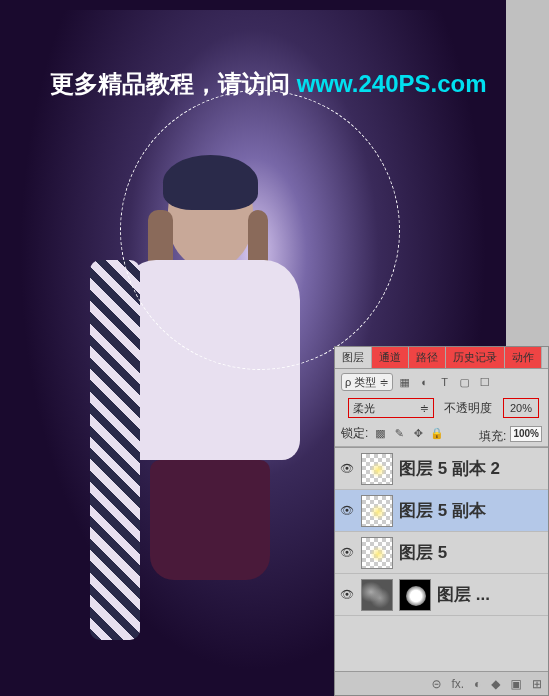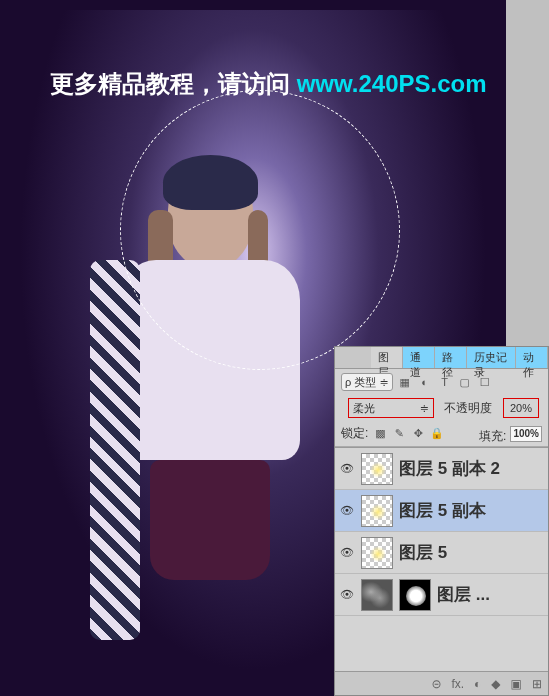--- a/index.html
+++ b/index.html
@@ -115,25 +115,25 @@
     }
     .tabs {
       height: 22px;
       background: #c8c8c8;
       display: flex;
       border-bottom: 1px solid #999;
     }
     .tab {
       padding: 3px 7px;
       border-right: 1px solid #aaa;
-      background: #7dd3fc;
+      background: #ef4444;
       font-size: 11px;
       cursor: pointer;
     }
-    .tab.active { background: #d4d4d4; margin-left: 36px; }
+    .tab.active { background: #d4d4d4; }
     .row {
       height: 26px;
       display: flex;
       align-items: center;
       padding: 0 6px;
       gap: 4px;
     }
     .dropdown {
       display: flex;
       align-items: center;

